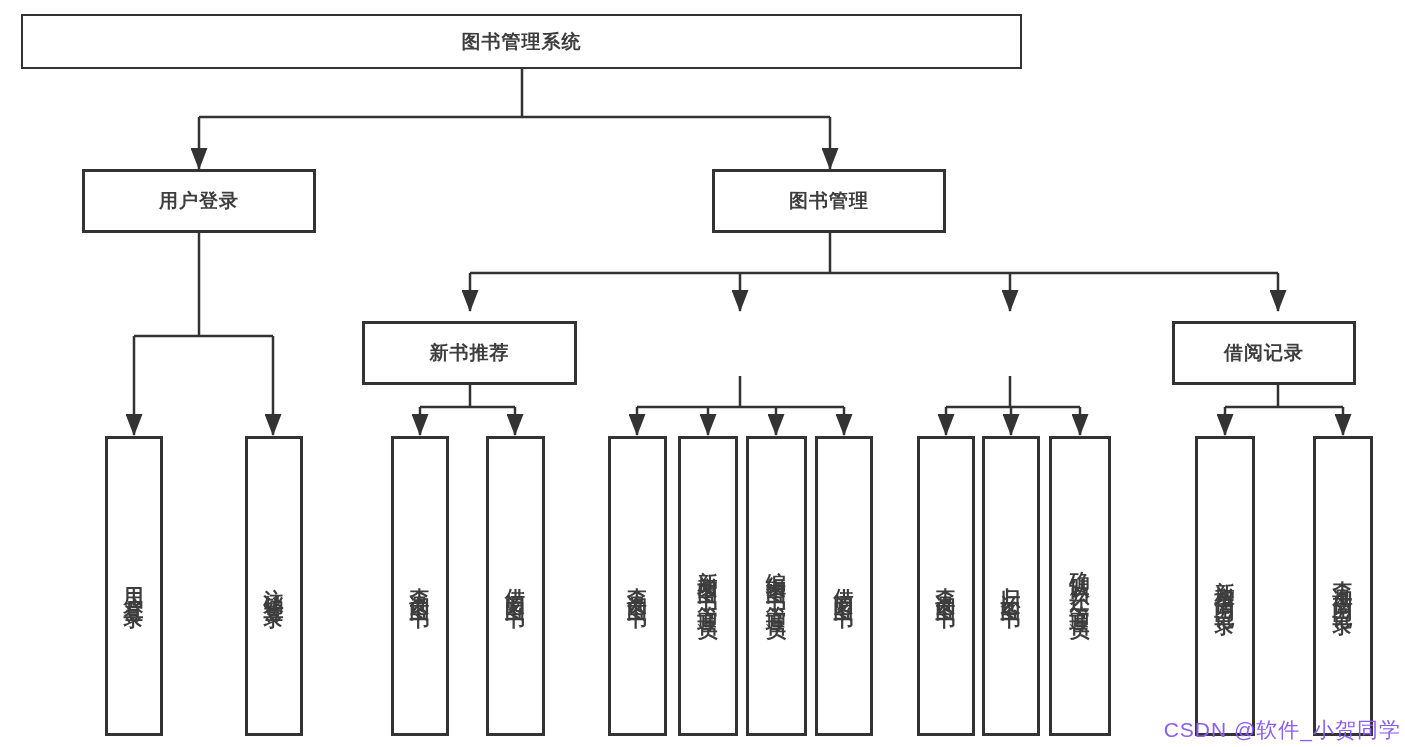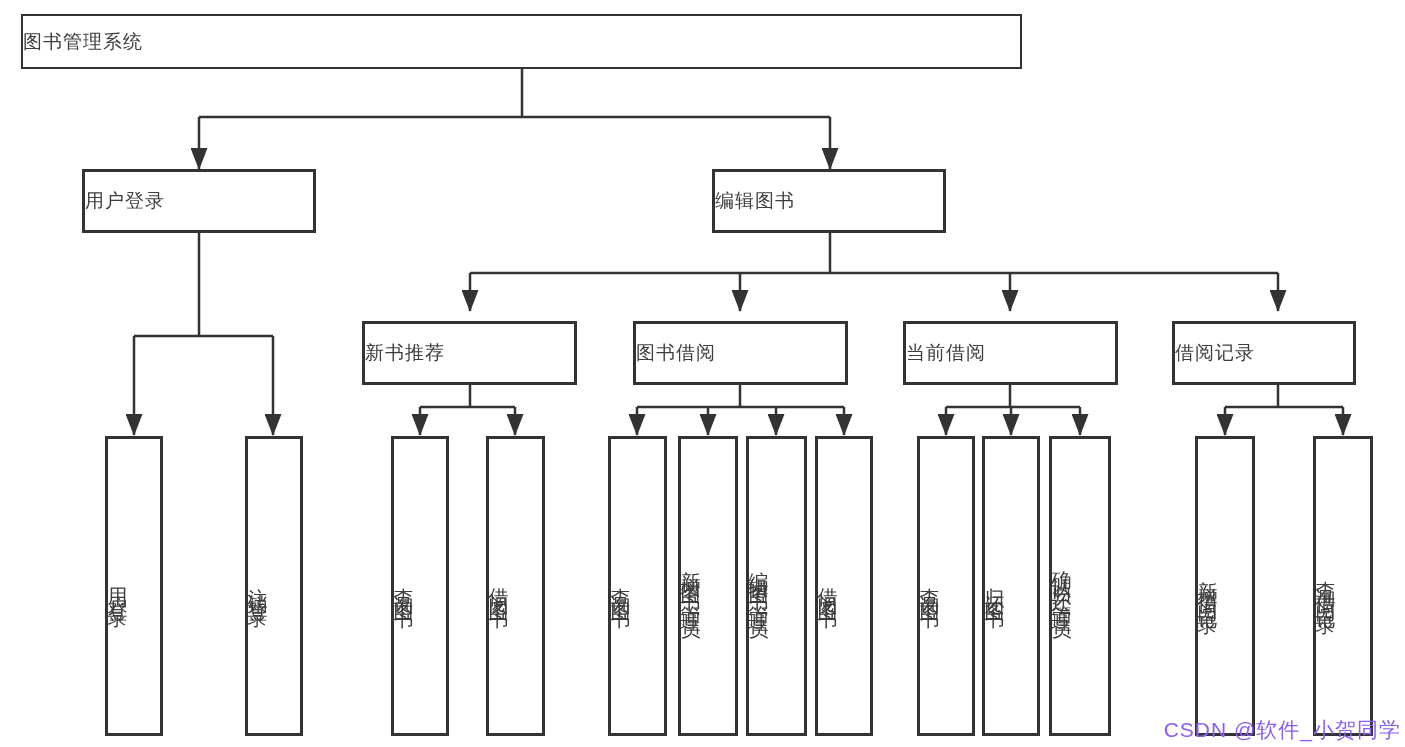--- a/index.html
+++ b/index.html
@@ -12,21 +12,23 @@
   }
   #canvas { position: absolute; inset: 0; width: 1405px; height: 747px; }
   #connectors { position: absolute; left: 0; top: 0; pointer-events: none; }
   .box {
     position: absolute;
     box-sizing: border-box;
     border: 3px solid #333333;
     background: #ffffff;
     display: flex;
     align-items: center;
+    justify-content: center;
     color: #3d3d3d;
+    font-weight: bold;
   }
   .root-box { left: 21px; top: 14px; width: 1001px; height: 55px; border-width: 2px; }
   .h-label { font-size: 19px; letter-spacing: 1px; }
   .l2 { top: 169px; width: 234px; height: 64px; }
   .l2-0 { left: 82px; }
   .l2-1 { left: 712px; }
   .l3 { top: 312px; width: 215px; height: 64px; margin-top: 9px; }
   .l3-0 { left: 362px; }
   .l3-1 { left: 633px; }
   .l3-2 { left: 903px; }
@@ -113,31 +115,25 @@
   </svg>
 
   <div class="box root-box">
     <span class="h-label">图书管理系统</span>
   </div>
 
   <div class="box l2 l2-0">
     <span class="h-label">用户登录</span>
   </div>
   <div class="box l2 l2-1">
-    <span class="h-label">编辑图书</span>
+    <span class="h-label">图书管理</span>
   </div>
 
   <div class="box l3 l3-0">
     <span class="h-label">新书推荐</span>
-  </div>
-  <div class="box l3 l3-1">
-    <span class="h-label">图书借阅</span>
-  </div>
-  <div class="box l3 l3-2">
-    <span class="h-label">当前借阅</span>
   </div>
   <div class="box l3 l3-3">
     <span class="h-label">借阅记录</span>
   </div>
 
   <div class="box leaf leaf-a0">
     <span class="v-label">用户登录</span>
   </div>
   <div class="box leaf leaf-a1">
     <span class="v-label">注销登录</span>

